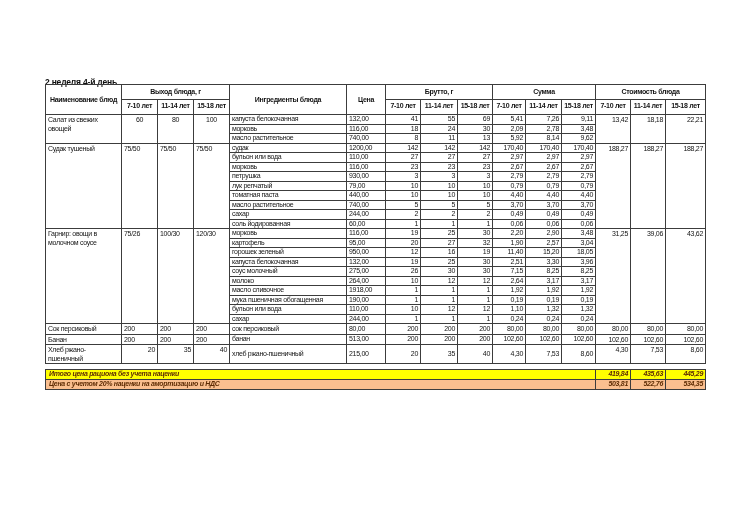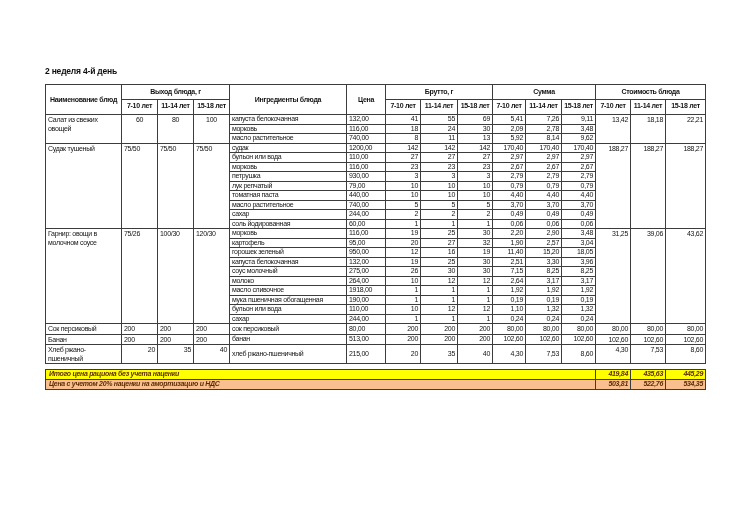--- a/index.html
+++ b/index.html
@@ -5,21 +5,21 @@
   * { box-sizing: border-box; margin: 0; padding: 0; }
   html,body { width: 750px; height: 531px; }
   body {
     background: #ffffff;
     font-family: "Liberation Sans", "DejaVu Sans", sans-serif;
     position: relative;
     color: #111;
   }
   .page { position: absolute; inset: 0; background: #fff; }
   .page-title {
-    position: absolute; left: 45px; top: 66px;
+    position: absolute; left: 45px; top: 77px;
     font-size: 8.5px; font-weight: bold; letter-spacing: -0.2px; color: #0d0d0d;
   }
   table.menu {
     position: absolute; left: 45px; top: 84px;
     border-collapse: collapse; table-layout: fixed;
     font-size: 7px; letter-spacing: -0.3px; color: #141414;
   }
   .menu td, .menu th {
     border: 1px solid #3c3c3c;
     padding: 0 2px; height: 9px; line-height: 8.5px;

